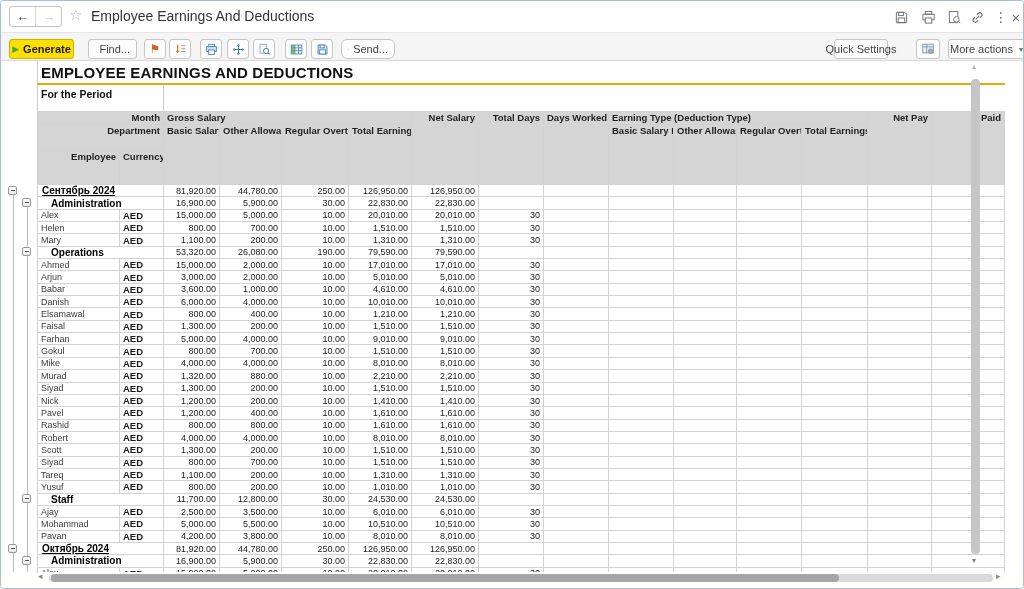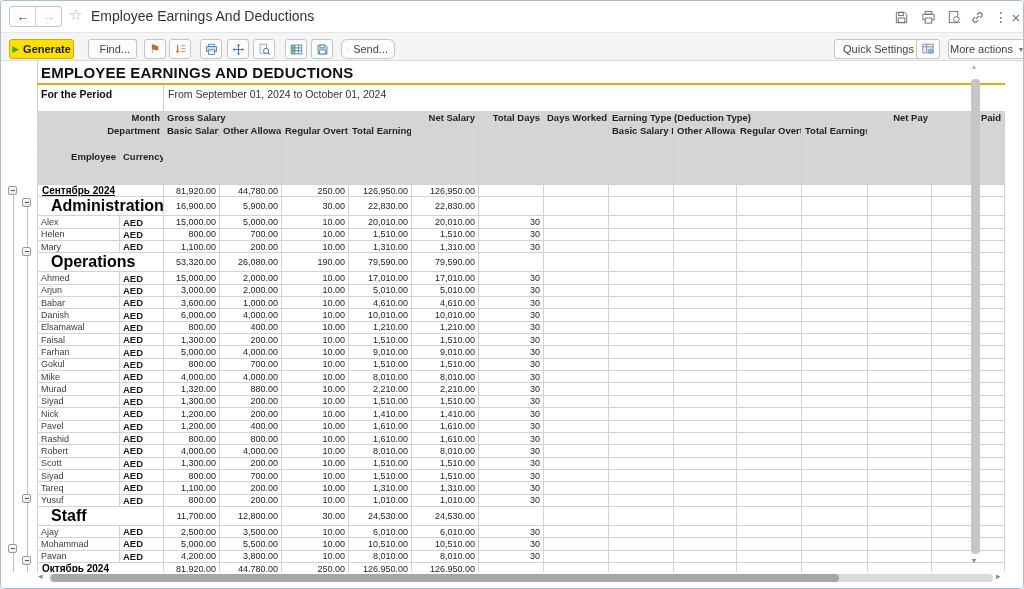--- a/index.html
+++ b/index.html
@@ -29,21 +29,21 @@
   .btn-generate .play{color:#3cab3c;font-size:9px;}
   .btn-find{left:87px;width:49px;text-align:center;}
   .btn-flag{left:143px;width:22px;padding:0;}
   .btn-sort{left:168px;width:22px;padding:0;}
   .btn-print{left:199px;width:22px;padding:0;}
   .btn-move{left:226px;width:22px;padding:0;}
   .btn-preview{left:252px;width:22px;padding:0;}
   .btn-grid{left:284px;width:22px;padding:0;}
   .btn-save{left:310px;width:22px;padding:0;}
   .btn-send{left:340px;width:54px;border-radius:6px;}
-  .btn-qs{left:833px;width:89px;}
+  .btn-qs{left:833px;width:54px;}
   .btn-qsicon{left:915px;width:24px;padding:0;}
   .btn-more{left:947px;width:77px;}
   .flagglyph{color:#bf6a2e;font-size:12px;}
   .caret{font-size:8px;color:#777;margin-left:2px;}
 
   
   .report{position:absolute;left:0;top:60px;width:1024px;height:529px;background:#fff;}
   .r-title{position:absolute;left:40px;top:3px;font-size:15px;font-weight:bold;color:#111;letter-spacing:.2px;}
   .r-underline{position:absolute;left:36px;top:22px;width:968px;height:2px;background:#e7a90e;}
   .r-leftline{position:absolute;left:36px;top:0px;width:1px;height:512px;background:#cccccc;}
@@ -58,21 +58,21 @@
     vertical-align:top;line-height:1.16;padding:1px 3px;white-space:normal;}
   thead tr.h1{height:13px;} thead tr.h2{height:26px;} thead tr.h3{height:34px;}
   .hl{text-align:right;} .hc{text-align:left;} .hr{text-align:right;}
   .brk{word-break:break-all;}
   tbody tr{height:12.345px;}
   tbody td{font-size:9px;color:#1b1b1b;}
   td.num{text-align:right;}
   td.name{padding-left:22px;color:#3c3c3c;}
   td.cur{font-weight:bold;font-size:9.5px;padding-left:16px;}
   tr.lvl1 td.label{font-weight:bold;font-size:10px;padding-left:4px;color:#000;text-decoration:underline;}
-  tr.lvl2 td.label{font-weight:bold;font-size:16px;padding-left:13px;color:#000;}
+  tr.lvl2 td.label{font-weight:bold;font-size:10px;padding-left:13px;color:#000;}
 
   
   .gutter{position:absolute;left:0;top:0;width:36px;height:512px;}
   .tline{position:absolute;width:1px;background:#bdbdbd;}
   .tl1{left:12px;top:133px;height:378px;}
   .tl2{left:26px;top:146px;height:365px;}
   .treebox{position:absolute;width:9px;height:9px;border:1px solid #9a9a9a;border-radius:2px;
     background:linear-gradient(#fdfdfd,#e9e9e9);}
   .treebox::after{content:"";position:absolute;left:2px;top:3px;width:4px;height:1px;background:#555;}
 
@@ -213,21 +213,20 @@
       <span class="caret">▾</span>
     </div>
   </div>
 
   <div class="report">
     <div class="r-leftline"></div>
     <div class="r-title">EMPLOYEE EARNINGS AND DEDUCTIONS</div>
     <div class="r-underline"></div>
     <div class="p-label">For the Period</div>
     <div class="p-sep"></div>
-    <div class="p-value">From September 01, 2024 to October 01, 2024</div>
 
     <div class="gutter">
       <div class="tline tl1"></div>
       <div class="tline tl2"></div>
     <div class="treebox" style="left: 7px; top: 124.5px;"></div>
         <div class="treebox" style="left: 21px; top: 136.845px;"></div>
         <div class="treebox" style="left: 21px; top: 186.225px;"></div>
         <div class="treebox" style="left: 21px; top: 433.125px;"></div>
         <div class="treebox" style="left: 7px; top: 482.505px;"></div>
         <div class="treebox" style="left: 21px; top: 494.85px;"></div>

